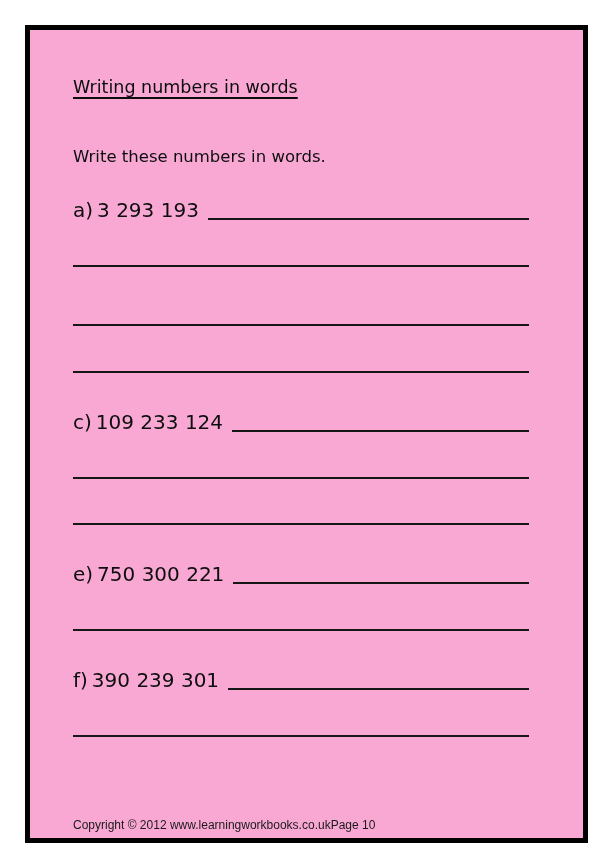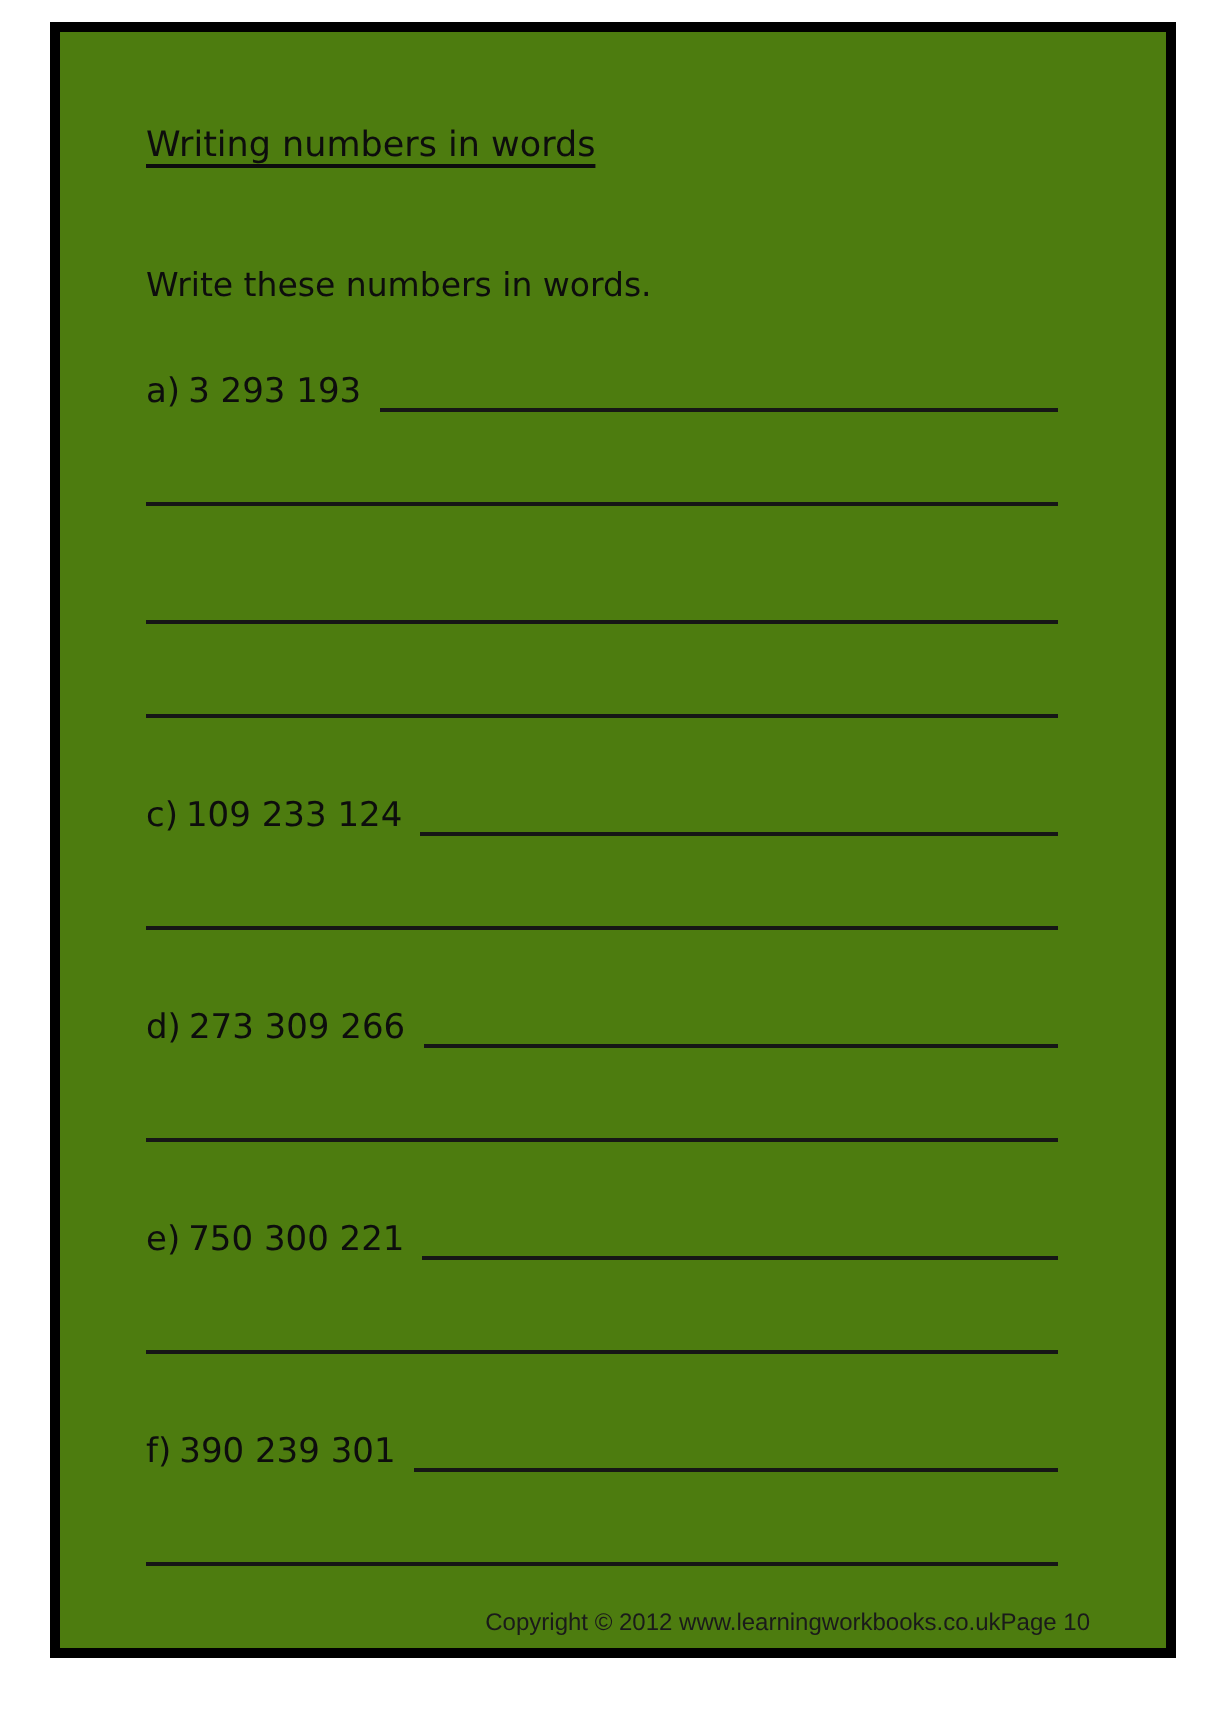--- a/index.html
+++ b/index.html
@@ -11,25 +11,25 @@
     width: 609px;
     height: 866px;
     position: relative;
     overflow: hidden;
     font-family: "DejaVu Sans", sans-serif;
     color: #0d0d0d;
   }
   .page-frame {
     position: absolute;
     left: 25px;
-    top: 11px;
+    top: 25px;
     width: 553px;
     height: 808px;
     border: 5px solid #000000;
-    background: #4d7c0f;
+    background: #f9a8d4;
   }
   .content {
     position: absolute;
     left: 43px;
     right: 54px;
     top: 0;
   }
   .ws-title {
     margin-top: 46px;
     font-size: 17.5px;
@@ -48,21 +48,21 @@
   .items {
     margin-top: 31px;
   }
   .item {
     margin-bottom: 38px;
   }
   .row {
     display: flex;
     align-items: flex-end;
     height: 22px;
-    font-size: 17px;
+    font-size: 20px;
     line-height: 22px;
   }
   .q {
     white-space: nowrap;
     padding-right: 9px;
   }
   .q .lbl { margin-right: 4px; }
   .blank {
     flex: 1;
     border-bottom: 2.5px solid #161616;
@@ -73,21 +73,21 @@
     margin-top: 44px;
     height: 0;
     border-bottom: 2.5px solid #161616;
   }
   .footer {
     position: absolute;
     left: 43px;
     right: 38px;
     bottom: 6px;
     display: flex;
-    justify-content: flex-end;
+    justify-content: flex-start;
     font-family: "Liberation Sans", sans-serif;
     font-size: 12px;
     color: #1a1a1a;
   }
 </style>
 </head>
 <body>
 
 <div class="page-frame">
   <div class="content">
@@ -117,24 +117,20 @@
 
       <div class="item">
         <div class="row">
           <span class="q"><span class="lbl">c)</span><span>109 233 124</span></span>
           <span class="blank"></span>
         </div>
         <div class="line2"></div>
       </div>
 
       <div class="item">
-        <div class="row">
-          <span class="q"><span class="lbl">d)</span><span>273 309 266</span></span>
-          <span class="blank"></span>
-        </div>
         <div class="line2"></div>
       </div>
 
       <div class="item">
         <div class="row">
           <span class="q"><span class="lbl">e)</span><span>750 300 221</span></span>
           <span class="blank"></span>
         </div>
         <div class="line2"></div>
       </div>

